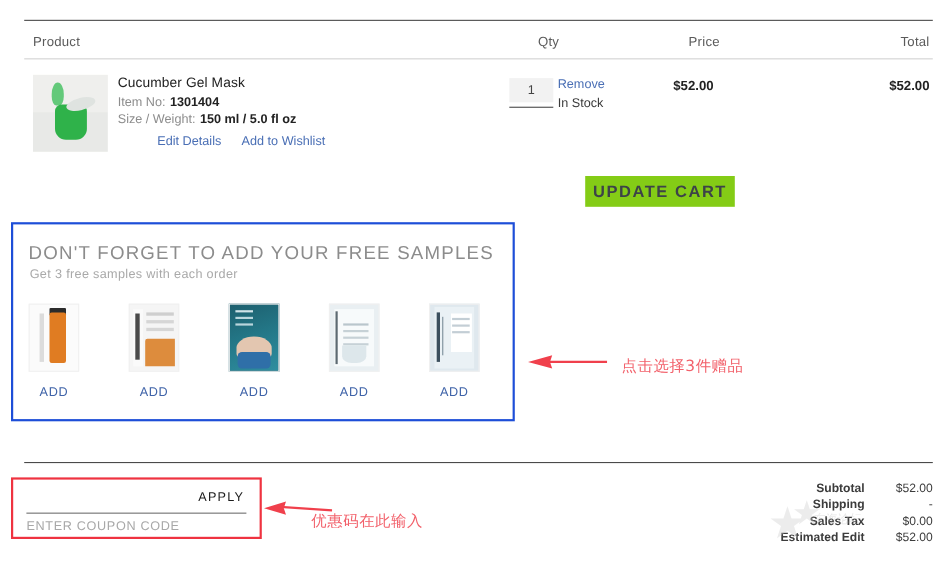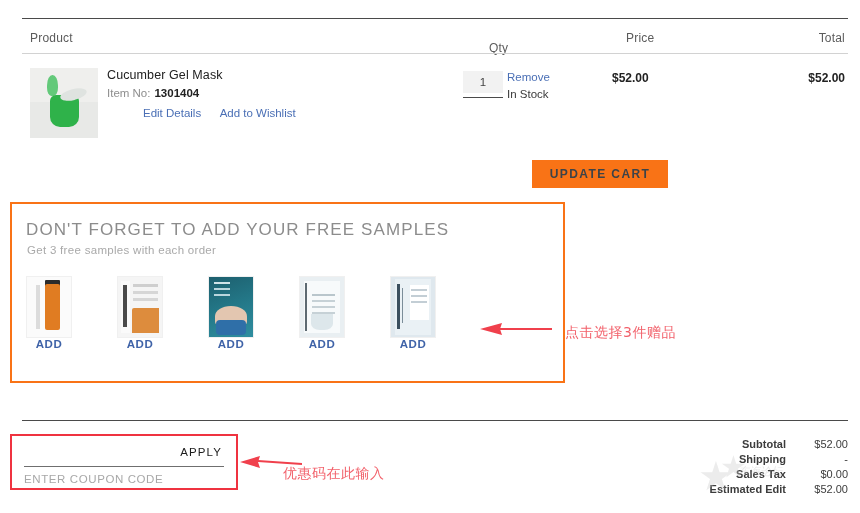--- a/index.html
+++ b/index.html
@@ -14,21 +14,21 @@
   
   .cart-top-rule {
     position:absolute; left:22px; top:18px; width:826px; height:1px;
     background:#4a4a4a;
   }
   .cart-head {
     position:absolute; left:22px; top:28px; width:826px; height:23px;
   }
   .cart-head span { position:absolute; font-size:12px; color:#5b5b5b; letter-spacing:.2px; }
   .ch-product { left:8px; top:3px; }
-  .ch-qty { left:467px; top:13px; }
+  .ch-qty { left:467px; top:3px; }
   .ch-price { left:604px; top:3px; }
   .ch-total { right:3px; top:3px; }
   .cart-head-rule {
     position:absolute; left:22px; top:53px; width:826px; height:1px; background:#d2d2d2;
   }
 
   
   .prod-row { position:absolute; left:22px; top:63px; width:826px; height:85px; }
   .prod-thumb {
     position:absolute; left:8px; top:5px; width:68px; height:70px;
@@ -64,46 +64,46 @@
   .qty-underline { position:absolute; left:441px; top:34px; width:40px; height:1px; background:#4a4a4a; }
   .stock-col { position:absolute; left:485px; top:8px; }
   .remove-link { display:block; font-size:11.5px; color:#4a6fb5; text-decoration:none; margin-bottom:5px;}
   .stock-text { display:block; font-size:11.5px; color:#3b3b3b; }
   .price-val { position:absolute; left:590px; top:8px; font-size:12px; font-weight:bold; color:#222; }
   .total-val { position:absolute; right:3px; top:8px; font-size:12px; font-weight:bold; color:#222; }
 
   
   .update-cart {
     position:absolute; left:532px; top:160px; width:136px; height:28px;
-    background:#f97316; border:none; cursor:pointer;
-    font-size:12px; letter-spacing:1.4px; color:#3d4348; font-weight:bold;
+    background:#84cc16; border:none; cursor:pointer;
+    font-size:15px; letter-spacing:1.4px; color:#3d4348; font-weight:bold;
     font-family:"Liberation Sans", sans-serif;
   }
 
   
   .samples-box {
-    position:absolute; left:10px; top:202px; width:555px; height:181px;
-    border:2px solid #f97316; background:transparent;
+    position:absolute; left:10px; top:202px; width:458px; height:181px;
+    border:2px solid #1d4ed8; background:transparent;
   }
   .samples-title {
     position:absolute; left:14px; top:16px; font-size:17px; color:#8c8c8c;
     letter-spacing:1.1px; font-weight:normal;
   }
   .samples-sub {
     position:absolute; left:15px; top:40px; font-size:11.5px; color:#a9a9a9; letter-spacing:.3px;
   }
   .samples-row { position:absolute; left:14px; top:72px; width:440px; height:100px; }
   .sample-item { position:absolute; top:0; width:46px; }
   .sample-thumb {
     width:46px; height:62px; background:#f6f6f6; position:relative; overflow:hidden;
     border:1px solid #f0f0f0;
   }
   .sample-add {
-    display:block; text-align:center; 
-    font-size:11.5px; color:#3f63a8; letter-spacing:.6px; text-decoration:none; font-weight:bold;
+    display:block; text-align:center; margin-top:13px;
+    font-size:11.5px; color:#3f63a8; letter-spacing:.6px; text-decoration:none; font-weight:normal;
   }
   
   .s1 .sample-thumb { background:#fbfbfb; }
   .s1 .bottle { position:absolute; left:42%; top:12%; width:32%; height:76%; background:#e07c22; border-radius:2px; }
   .s1 .cap { position:absolute; left:42%; top:5%; width:32%; height:11%; background:#2b2b2b; border-radius:1px; }
   .s1 .strip { position:absolute; left:20%; top:14%; width:9%; height:72%; background:#dcdcdc; }
 
   .s2 .sample-thumb { background:#f5f5f5; }
   .s2 .lbl { position:absolute; left:6%; top:6%; width:22%; height:88%; background:#fafafa; }
   .s2 .lbl:after{ content:""; position:absolute; left:25%; top:8%; width:40%; height:80%; background:#4a4a4a; }
@@ -205,20 +205,23 @@
       <div class="drip"></div>
       <div class="blob"></div>
       <div class="lid"></div>
     </div>
 
     <div class="prod-info">
       <div class="prod-title">Cucumber Gel Mask</div>
       <div class="prod-line">
         <span>Item No:</span><b>1301404</b>
       </div>
+      <div class="prod-line">
+        <span>Size / Weight:</span><b>150 ml / 5.0 fl oz</b>
+      </div>
       <div class="prod-links">
         <a href="#">Edit Details</a>
         <a href="#">Add to Wishlist</a>
       </div>
     </div>
 
     <input class="qty-box" type="text" value="1" style="">
     <div class="qty-underline"></div>
 
     <div class="stock-col">

